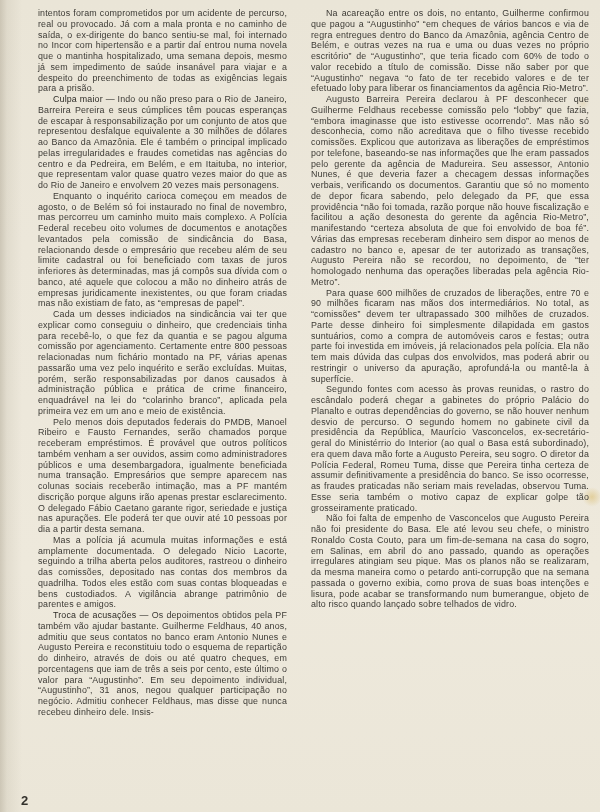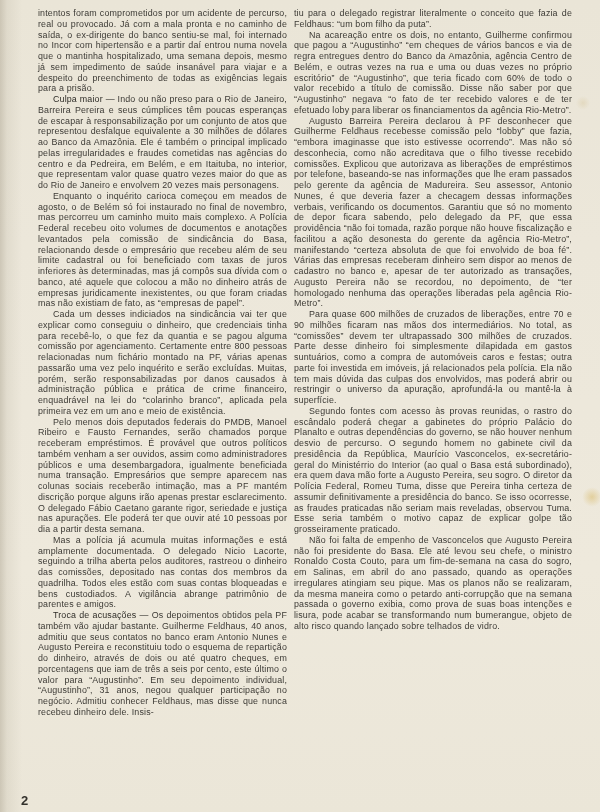--- a/index.html
+++ b/index.html
@@ -19,21 +19,21 @@
       radial-gradient(circle 14px at 592px 497px, rgba(205,160,40,0.35), rgba(205,160,40,0) 70%),
       radial-gradient(circle 10px at 583px 103px, rgba(190,160,80,0.18), rgba(190,160,80,0) 70%),
       linear-gradient(90deg, rgba(125,115,92,0.28) 0px, rgba(125,115,92,0.10) 7px, rgba(125,115,92,0) 22px),
       linear-gradient(180deg, #eae5d7 0%, #ece7da 30%, #eee9dc 70%, #ebe6d8 100%);
   }
   .columns {
     position: absolute;
     top: 8px;
     left: 38px;
     display: flex;
-    gap: 7px;
+    gap: 24px;
   }
   .col {
     font-size: 8.9px;
     line-height: 10.75px;
     letter-spacing: 0.15px;
     text-align: justify;
     hyphens: auto;
     -webkit-hyphens: auto;
   }
   .col-left  { width: 249px; }
@@ -66,21 +66,20 @@
       <p class="no-indent"><span class="para-lead"></span><span>intentos foram comprometidos por um acidente de percurso, real ou provocado. Já com a mala pronta e no caminho de saída, o ex-dirigente do banco sentiu-se mal, foi internado no Incor com hipertensão e a partir daí entrou numa novela que o mantinha hospitalizado, uma semana depois, mesmo já sem impedimento de saúde insanável para viajar e a despeito do preenchimento de todas as exigências legais para a prisão.</span></p>
       <p><span class="para-lead">Culpa maior</span><span> — Indo ou não preso para o Rio de Janeiro, Barreira Pereira e seus cúmplices têm poucas esperanças de escapar à responsabilização por um conjunto de atos que representou desfalque equivalente a 30 milhões de dólares ao Banco da Amazônia. Ele é também o principal implicado pelas irregularidades e fraudes cometidas nas agências do centro e da Pedreira, em Belém, e em Itaituba, no interior, que representam valor quase quatro vezes maior do que as do Rio de Janeiro e envolvem 20 vezes mais personagens.</span></p>
       <p><span class="para-lead"></span><span>Enquanto o inquérito carioca começou em meados de agosto, o de Belém só foi instaurado no final de novembro, mas percorreu um caminho muito mais complexo. A Polícia Federal recebeu oito volumes de documentos e anotações levantados pela comissão de sindicância do Basa, relacionando desde o empresário que recebeu além de seu limite cadastral ou foi beneficiado com taxas de juros inferiores às determinadas, mas já compôs sua dívida com o banco, até aquele que colocou a mão no dinheiro atrás de empresas juridicamente inexistentes, ou que foram criadas mas não existiam de fato, as “empresas de papel”.</span></p>
       <p><span class="para-lead"></span><span>Cada um desses indiciados na sindicância vai ter que explicar como conseguiu o dinheiro, que credenciais tinha para recebê-lo, o que fez da quantia e se pagou alguma comissão por agenciamento. Certamente entre 800 pessoas relacionadas num fichário montado na PF, várias apenas passarão uma vez pelo inquérito e serão excluídas. Muitas, porém, serão responsabilizadas por danos causados à administração pública e prática de crime financeiro, enquadrável na lei do “colarinho branco”, aplicada pela primeira vez em um ano e meio de existência.</span></p>
       <p><span class="para-lead"></span><span>Pelo menos dois deputados federais do PMDB, Manoel Ribeiro e Fausto Fernandes, serão chamados porque receberam empréstimos. É provável que outros políticos também venham a ser ouvidos, assim como administradores públicos e uma desembargadora, igualmente beneficiada numa transação. Empresários que sempre aparecem nas colunas sociais receberão intimação, mas a PF mantém discrição porque alguns irão apenas prestar esclarecimento. O delegado Fábio Caetano garante rigor, seriedade e justiça nas apurações. Ele poderá ter que ouvir até 10 pessoas por dia a partir desta semana.</span></p>
       <p><span class="para-lead"></span><span>Mas a polícia já acumula muitas informações e está amplamente documentada. O delegado Nicio Lacorte, seguindo a trilha aberta pelos auditores, rastreou o dinheiro das comissões, depositado nas contas dos membros da quadrilha. Todos eles estão com suas contas bloqueadas e bens custodiados. A vigilância abrange patrimônio de parentes e amigos.</span></p>
       <p><span class="para-lead">Troca de acusações</span><span> — Os depoimentos obtidos pela PF também vão ajudar bastante. Guilherme Feldhaus, 40 anos, admitiu que seus contatos no banco eram Antonio Nunes e Augusto Pereira e reconstituiu todo o esquema de repartição do dinheiro, através de dois ou até quatro cheques, em porcentagens que iam de três a seis por cento, este último o valor para “Augustinho”. Em seu depoimento individual, “Augustinho”, 31 anos, negou qualquer participação no negócio. Admitiu conhecer Feldhaus, mas disse que nunca recebeu dinheiro dele. Insis-</span></p>
     </div>
 
     <div class="col col-right">
-      <p class="no-indent"><span class="para-lead"></span><span>tiu para o delegado registrar literalmente o conceito que fazia de Feldhaus: “um bom filho da puta”.</span></p>
       <p><span class="para-lead"></span><span>Na acareação entre os dois, no entanto, Guilherme confirmou que pagou a “Augustinho” “em cheques de vários bancos e via de regra entregues dentro do Banco da Amazônia, agência Centro de Belém, e outras vezes na rua e uma ou duas vezes no próprio escritório” de “Augustinho”, que teria ficado com 60% de todo o valor recebido a título de comissão. Disse não saber por que “Augustinho” negava “o fato de ter recebido valores e de ter efetuado loby para liberar os financiamentos da agência Rio-Metro”.</span></p>
       <p><span class="para-lead"></span><span>Augusto Barreira Pereira declarou à PF desconhecer que Guilherme Feldhaus recebesse comissão pelo “lobby” que fazia, “embora imaginasse que isto estivesse ocorrendo”. Mas não só desconhecia, como não acreditava que o filho tivesse recebido comissões. Explicou que autorizava as liberações de empréstimos por telefone, baseando-se nas informações que lhe eram passados pelo gerente da agência de Madureira. Seu assessor, Antonio Nunes, é que deveria fazer a checagem dessas informações verbais, verificando os documentos. Garantiu que só no momento de depor ficara sabendo, pelo delegado da PF, que essa providência “não foi tomada, razão porque não houve fiscalização e facilitou a ação desonesta do gerente da agência Rio-Metro”, manifestando “certeza absoluta de que foi envolvido de boa fé”. Várias das empresas receberam dinheiro sem dispor ao menos de cadastro no banco e, apesar de ter autorizado as transações, Augusto Pereira não se recordou, no depoimento, de “ter homologado nenhuma das operações liberadas pela agência Rio-Metro”.</span></p>
       <p><span class="para-lead"></span><span>Para quase 600 milhões de cruzados de liberações, entre 70 e 90 milhões ficaram nas mãos dos intermediários. No total, as “comissões” devem ter ultrapassado 300 milhões de cruzados. Parte desse dinheiro foi simplesmente dilapidada em gastos suntuários, como a compra de automóveis caros e festas; outra parte foi investida em imóveis, já relacionados pela polícia. Ela não tem mais dúvida das culpas dos envolvidos, mas poderá abrir ou restringir o universo da apuração, aprofundá-la ou mantê-la à superfície.</span></p>
       <p><span class="para-lead"></span><span>Segundo fontes com acesso às provas reunidas, o rastro do escândalo poderá chegar a gabinetes do próprio Palácio do Planalto e outras dependências do governo, se não houver nenhum desvio de percurso. O segundo homem no gabinete civil da presidência da República, Maurício Vasconcelos, ex-secretário-geral do Ministérrio do Interior (ao qual o Basa está subordinado), era quem dava mão forte a Augusto Pereira, seu sogro. O diretor da Polícia Federal, Romeu Tuma, disse que Pereira tinha certeza de assumir definitivamente a presidência do banco. Se isso ocorresse, as fraudes praticadas não seriam mais reveladas, observou Tuma. Esse seria também o motivo capaz de explicar golpe tão grosseiramente praticado.</span></p>
       <p><span class="para-lead"></span><span>Não foi falta de empenho de Vasconcelos que Augusto Pereira não foi presidente do Basa. Ele até levou seu chefe, o ministro Ronaldo Costa Couto, para um fim-de-semana na casa do sogro, em Salinas, em abril do ano passado, quando as operações irregulares atingiam seu pique. Mas os planos não se realizaram, da mesma maneira como o petardo anti-corrupção que na semana passada o governo exibia, como prova de suas boas intenções e lisura, pode acabar se transformando num bumerangue, objeto de alto risco quando lançado sobre telhados de vidro.</span></p>
     </div>
 
   </div>
 
   <div class="page-number">2</div>

